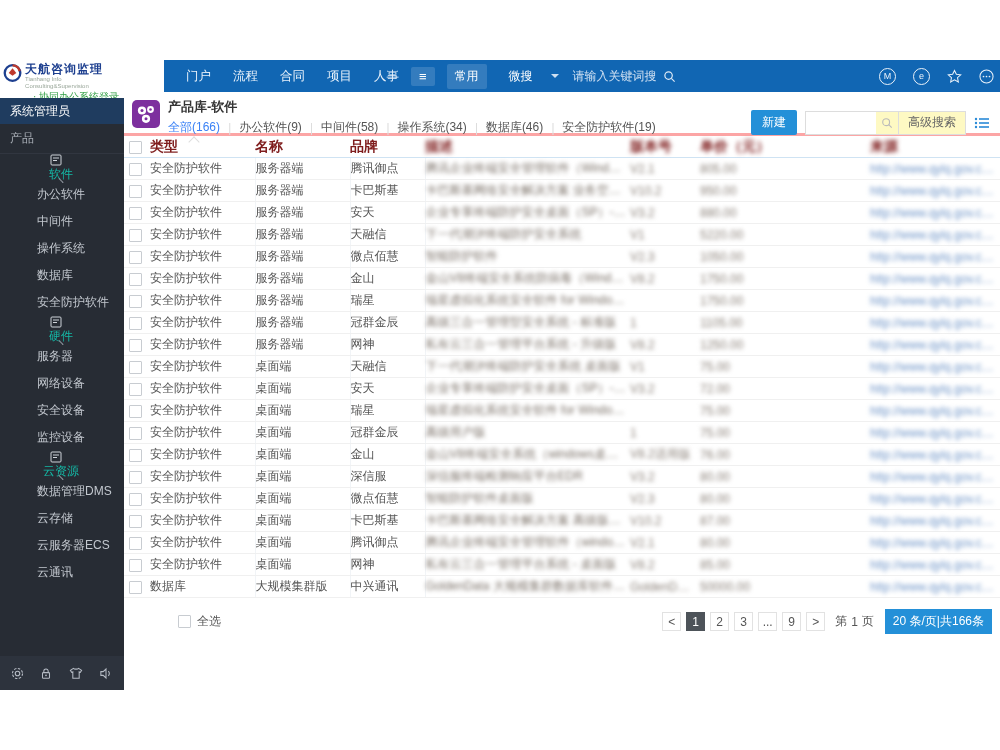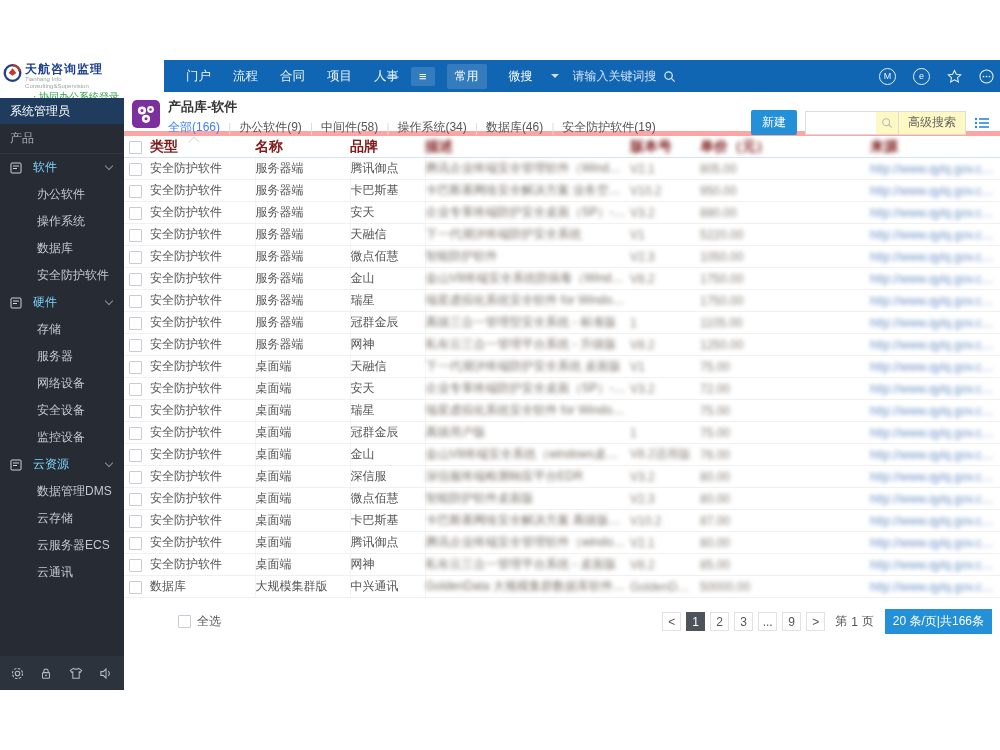--- a/index.html
+++ b/index.html
@@ -32,33 +32,33 @@
   .circle-icon{width:15px;height:15px;border:1px solid #eaf2fa;border-radius:50%;display:flex;
                align-items:center;justify-content:center;font-size:9px;color:#eaf2fa;cursor:pointer;}
   .svg-btn{display:flex;align-items:center;cursor:pointer;}
 
   
   .role-bar{position:absolute;left:0;top:38px;width:124px;height:26px;background:#1f3c5f;color:#fff;
             font-size:12px;display:flex;align-items:center;padding-left:10px;box-sizing:border-box;z-index:3;}
   .sidebar{position:absolute;left:0;top:64px;width:124px;height:566px;background:#272c34;z-index:3;}
   .side-section{height:29px;display:flex;align-items:center;padding-left:10px;color:#a9afb7;font-size:12px;
                 border-bottom:1px solid #313640;cursor:pointer;}
-  .side-group-h{height:27px;display:flex;align-items:center;padding:0 12px 0 10px;color:#7dd3fc;font-size:12px;cursor:pointer;}
+  .side-group-h{height:27px;display:flex;align-items:center;padding:0 12px 0 10px;color:#14b8a6;font-size:12px;cursor:pointer;flex-direction:column;}
   .g-icon{margin-right:11px;display:flex;}
   .g-label{flex:1;}
   .chev{width:5px;height:5px;border-right:1px solid #8a9099;border-bottom:1px solid #8a9099;
         transform:rotate(45deg);margin-top:-3px;}
   .side-item{height:27px;display:flex;align-items:center;padding-left:37px;color:#c3c8cf;font-size:12px;cursor:pointer;}
   .side-bottom{position:absolute;left:0;bottom:0;width:124px;height:34px;background:#2d333d;
                display:flex;align-items:center;justify-content:space-between;padding:0 10px;box-sizing:border-box;}
   .sb-ic{display:flex;align-items:center;cursor:pointer;}
 
   
   .main{position:absolute;left:124px;top:32px;width:876px;height:598px;background:#fff;}
-  .main-head{position:relative;height:44px;border-bottom:5px solid #fca5a5;padding:8px 0 0 8px;
+  .main-head{position:relative;height:44px;border-bottom:3px solid #fca5a5;padding:8px 0 0 8px;
              box-sizing:border-box;display:flex;}
   .app-icon{width:28px;height:28px;margin-right:8px;flex:0 0 auto;}
   .page-title{font-size:13px;font-weight:bold;color:#333;line-height:14px;}
   .tabs{display:flex;align-items:center;margin-top:5px;font-size:12px;color:#555;}
   .tab{cursor:pointer;position:relative;}
   .tab.active{color:#3b82f6;}
   .tab.active::after{content:"";position:absolute;left:50%;margin-left:-4px;bottom:-10px;width:7px;height:7px;
                      background:#fff;border-left:1px solid #ddd;border-top:1px solid #ddd;
                      transform:rotate(45deg);z-index:5;}
   .sep{color:#ddd;margin:0 8px;}
@@ -179,35 +179,35 @@
               <svg width="12" height="12" viewBox="0 0 12 12">
                 <rect x="1" y="1" width="10" height="10" rx="1" fill="none" stroke="#cfd3d9" stroke-width="1"></rect>
                 <line x1="3" y1="4" x2="9" y2="4" stroke="#cfd3d9" stroke-width="1"></line>
                 <line x1="3" y1="6.5" x2="7" y2="6.5" stroke="#cfd3d9" stroke-width="1"></line>
               </svg>
             </span>
             <span class="g-label">软件</span>
             <span class="chev"></span>
           </div>
           <div class="side-item">办公软件</div>
+          <div class="side-item">中间件</div>
           <div class="side-item">操作系统</div>
           <div class="side-item">数据库</div>
           <div class="side-item">安全防护软件</div>
           <div class="side-group-h">
             <span class="g-icon">
               <svg width="12" height="12" viewBox="0 0 12 12">
                 <rect x="1" y="1" width="10" height="10" rx="1" fill="none" stroke="#cfd3d9" stroke-width="1"></rect>
                 <line x1="3" y1="4" x2="9" y2="4" stroke="#cfd3d9" stroke-width="1"></line>
                 <line x1="3" y1="6.5" x2="7" y2="6.5" stroke="#cfd3d9" stroke-width="1"></line>
               </svg>
             </span>
             <span class="g-label">硬件</span>
             <span class="chev"></span>
           </div>
-          <div class="side-item">存储</div>
           <div class="side-item">服务器</div>
           <div class="side-item">网络设备</div>
           <div class="side-item">安全设备</div>
           <div class="side-item">监控设备</div>
           <div class="side-group-h">
             <span class="g-icon">
               <svg width="12" height="12" viewBox="0 0 12 12">
                 <rect x="1" y="1" width="10" height="10" rx="1" fill="none" stroke="#cfd3d9" stroke-width="1"></rect>
                 <line x1="3" y1="4" x2="9" y2="4" stroke="#cfd3d9" stroke-width="1"></line>
                 <line x1="3" y1="6.5" x2="7" y2="6.5" stroke="#cfd3d9" stroke-width="1"></line>

